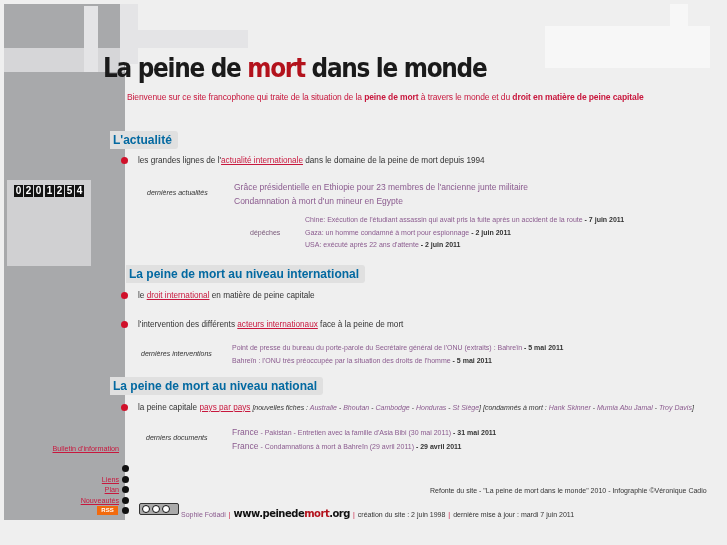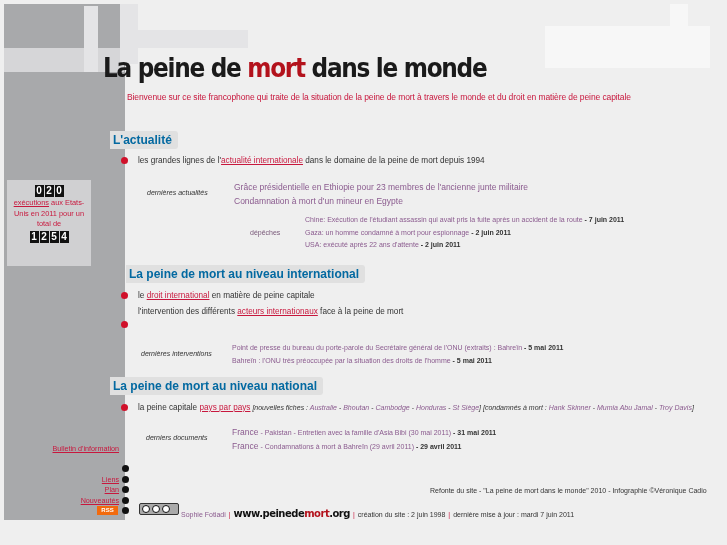--- a/index.html
+++ b/index.html
@@ -7,21 +7,21 @@
   body { background: #efefef; font-family: "Liberation Sans", sans-serif; position: relative; color: #333; }
 
   .leftcol { position: absolute; left: 4px; top: 4px; width: 121px; height: 516px; background: #a8a9ab; }
   .deco { position: absolute; background: #d6d6d8; }
   .deco.light { background: #e4e4e6; }
   .deco.white { background: #f7f7f7; }
 
   .title { position: absolute; left: 103px; top: 52px; font-family: "DejaVu Sans", sans-serif; font-weight: bold; font-size: 27px; letter-spacing: -1.5px; color: #1a1a1a; transform: scaleX(0.86); transform-origin: left; white-space: nowrap; }
   .title .red { color: #b3121c; }
   .welcome { position: absolute; left: 127px; top: 92px; font-size: 8.5px; color: #c8173d; white-space: nowrap; letter-spacing: -0.1px; }
-  .welcome b { font-weight: normal; text-align: center; }
+  .welcome b { font-weight: bold; text-align: center; }
 
   .counter-box { position: absolute; left: 7px; top: 180px; width: 84px; height: 86px; background: #d0d0d2; text-align: center; font-size: 7.4px; color: #c8173d; line-height: 10.5px; padding-top: 4px; }
   .digits { display: inline-flex; gap: 1px; margin: 1px 0; }
   .digit { display: inline-block; width: 9px; height: 12px; background: #111; color: #fff; font-weight: bold; font-size: 10px; line-height: 12px; text-align: center; }
   .counter-box .lnk { text-decoration: underline; }
 
   .section-title { position: absolute; left: 110px; font-weight: bold; font-size: 12px; color: #0369a1; background: #e0e0e0; padding: 2px 6px 2px 3px; white-space: nowrap; border-radius: 0 3px 3px 0; }
   .bullet { position: absolute; left: 121px; width: 7px; height: 7px; border-radius: 50%; background: #d0102a; }
   .line { position: absolute; left: 138px; font-size: 8.2px; color: #333; white-space: nowrap; }
   .line .lnk { color: #c8173d; text-decoration: underline; }
@@ -60,21 +60,20 @@
 
 <div class="title"><span>La peine de </span><span class="red">mort</span><span> dans le monde</span></div>
 <div class="welcome"><span>Bienvenue sur ce site francophone qui traite de la situation de la </span><b>peine de mort</b><span> à travers le monde et du </span><b>droit en matière de peine capitale</b></div>
 
 <div class="counter-box">
   <div class="digits">
     <span class="digit">0</span>
       <span class="digit">2</span>
       <span class="digit">0</span>
   </div>
-  <div><span class="lnk">exécutions</span><span> aux Etats-Unis en 2011  pour un total de</span></div>
   <div class="digits">
     <span class="digit">1</span>
       <span class="digit">2</span>
       <span class="digit">5</span>
       <span class="digit">4</span>
   </div>
 </div>
 
 <div class="section-title" style="top:131px;">L'actualité</div>
 <div class="bullet" style="top:157px;"></div>
@@ -84,21 +83,21 @@
 <div class="news" style="top:196px;">Condamnation à mort d'un mineur en Egypte</div>
 <div class="lbl normal" style="left:250px;top:229px;">dépêches</div>
 <div class="dep" style="top:216px;"><span>Chine: Exécution de l'étudiant assassin qui avait pris la fuite après un accident de la route</span><span class="date"> - 7 juin 2011</span></div>
 <div class="dep" style="top:229px;"><span>Gaza: un homme condamné à mort pour espionnage</span><span class="date"> - 2 juin 2011</span></div>
 <div class="dep" style="top:241px;"><span>USA: exécuté après 22 ans d'attente</span><span class="date"> - 2 juin 2011</span></div>
 
 <div class="section-title" style="top:265px;margin-left:16px;">La peine de mort au niveau international</div>
 <div class="bullet" style="top:292px;"></div>
 <div class="line" style="top:291px;"><span>le </span><span class="lnk">droit international</span><span> en matière de peine capitale</span></div>
 <div class="bullet" style="top:321px;"></div>
-<div class="line" style="top:307px;"><span>l'intervention des différents </span><span class="lnk">acteurs internationaux</span><span> face à la peine de mort</span></div>
+<div class="line" style="top:320px;"><span>l'intervention des différents </span><span class="lnk">acteurs internationaux</span><span> face à la peine de mort</span></div>
 <div class="lbl" style="left:141px;top:350px;">dernières interventions</div>
 <div class="small" style="top:344px;"><span>Point de presse du bureau du porte-parole du Secrétaire général de l'ONU (extraits) : Bahreïn</span><span class="date"> - 5 mai 2011</span></div>
 <div class="small" style="top:357px;"><span>Bahreïn : l'ONU très préoccupée par la situation des droits de l'homme</span><span class="date"> - 5 mai 2011</span></div>
 
 <div class="section-title" style="top:377px;">La peine de mort au niveau national</div>
 <div class="bullet" style="top:404px;"></div>
 <div class="line" style="top:403px;"><span>la peine capitale </span><span class="lnk">pays par pays</span><span class="it" style="font-size:7px;"> [nouvelles fiches : </span><span class="pv" style="font-size:7px;">Australie</span><span style="font-size:7px;"> - </span><span class="pv" style="font-size:7px;">Bhoutan</span><span style="font-size:7px;"> - </span><span class="pv" style="font-size:7px;">Cambodge</span><span style="font-size:7px;"> - </span><span class="pv" style="font-size:7px;">Honduras</span><span style="font-size:7px;"> - </span><span class="pv" style="font-size:7px;">St Siège</span><span class="it" style="font-size:7px;">] [condamnés à mort : </span><span class="pv" style="font-size:7px;">Hank Skinner</span><span style="font-size:7px;"> - </span><span class="pv" style="font-size:7px;">Mumia Abu Jamal</span><span style="font-size:7px;"> - </span><span class="pv" style="font-size:7px;">Troy Davis</span><span class="it" style="font-size:7px;">]</span></div>
 <div class="lbl" style="left:146px;top:434px;">derniers documents</div>
 <div class="small" style="top:427px;"><span class="fr">France</span><span> - </span><span>Pakistan - Entretien avec la famille d'Asia Bibi (30 mai 2011)</span><span class="date"> - 31 mai 2011</span></div>
 <div class="small" style="top:441px;"><span class="fr">France</span><span> - </span><span>Condamnations à mort à Bahreïn (29 avril 2011)</span><span class="date"> - 29 avril 2011</span></div>

